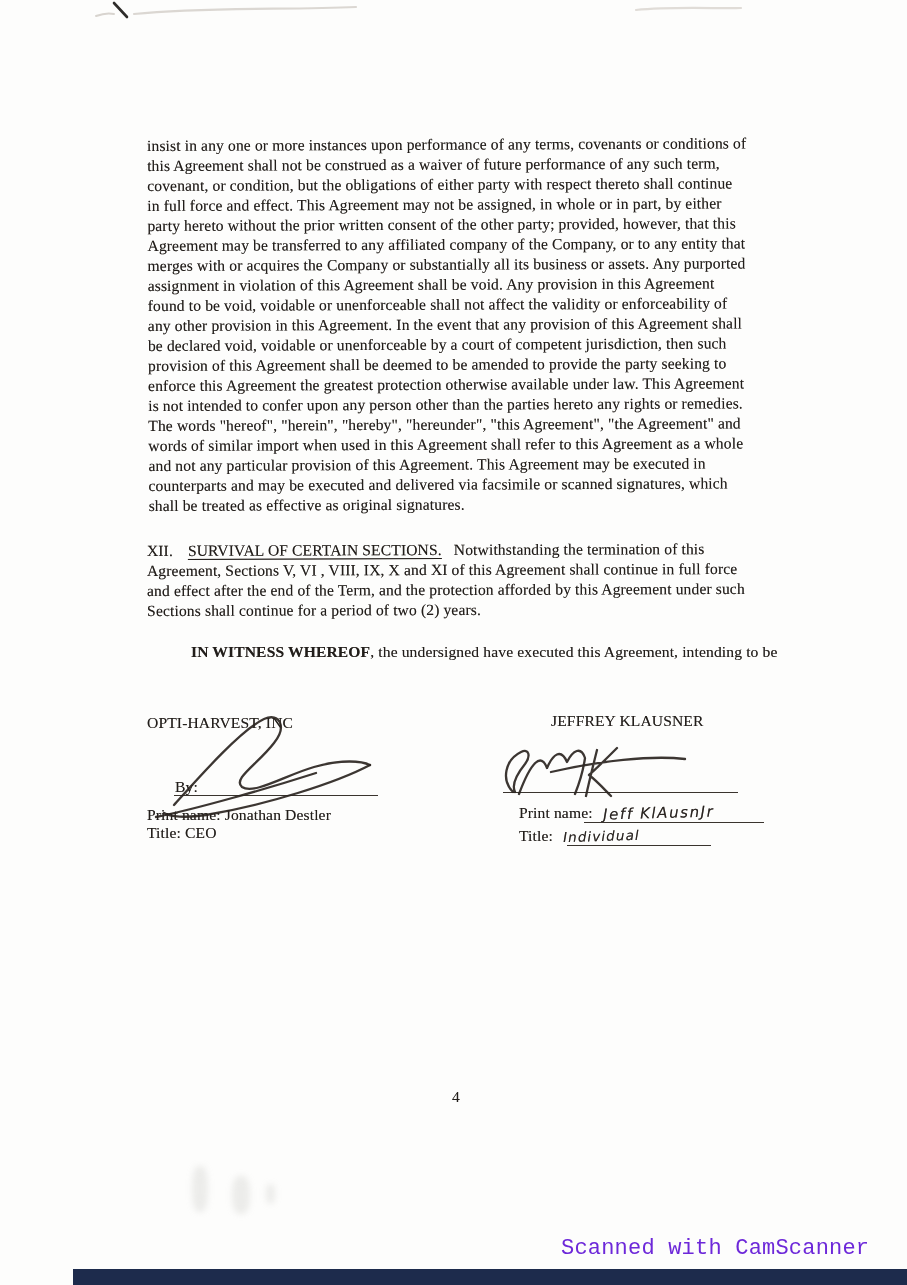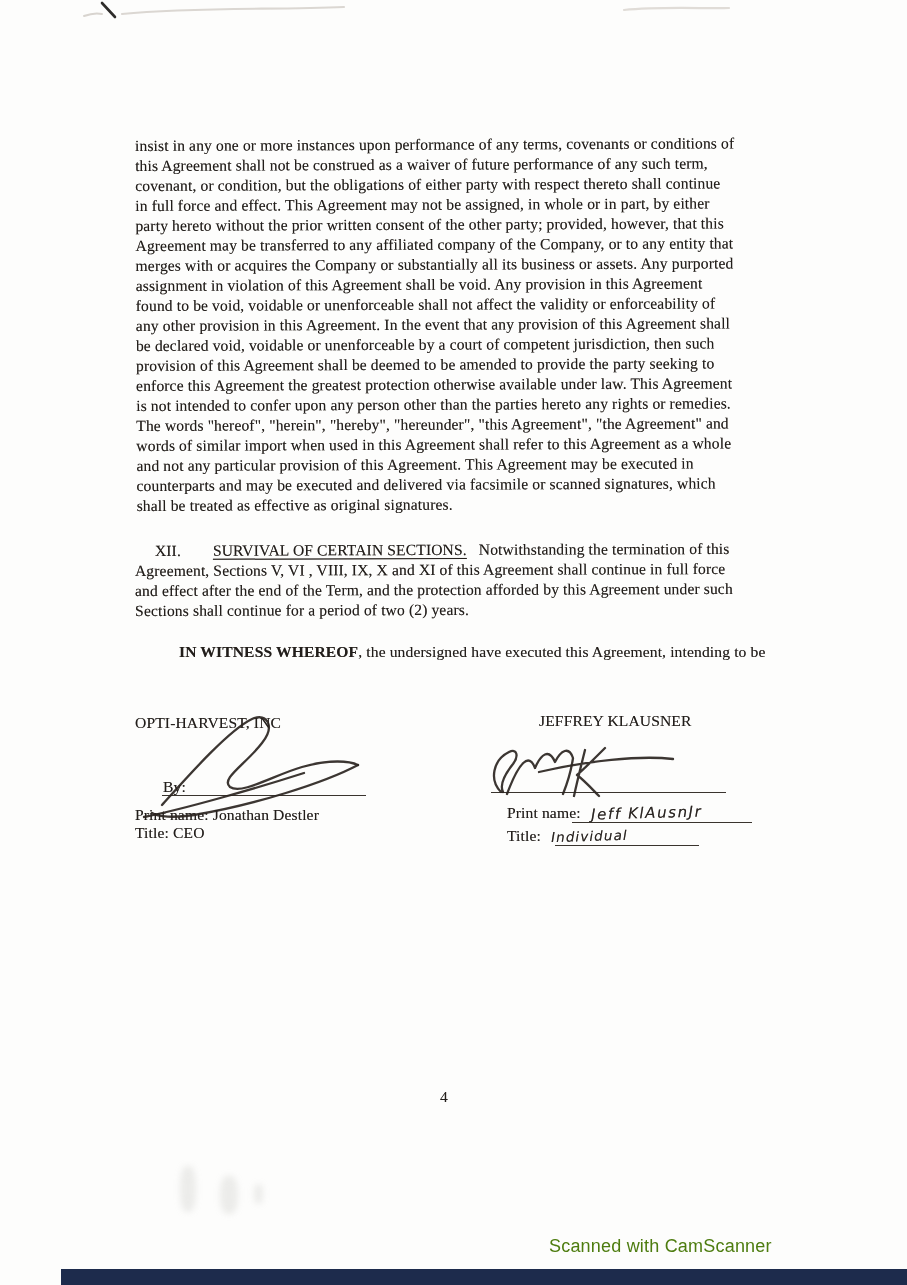--- a/index.html
+++ b/index.html
@@ -8,46 +8,46 @@
     background:#fdfdfc;
     font-family:"Liberation Serif",serif;
     color:#221e1b;
   }
   .scan-text{ text-shadow:0 0 .5px rgba(45,38,32,.55); }
   .abs{position:absolute;}
   .line{height:20px;white-space:nowrap;font-size:15.6px;letter-spacing:.12px;}
   #para1{left:131px;top:137px;transform:rotate(-.25deg);transform-origin:left top;}
   #paraXII{left:131px;top:541px;transform:rotate(-.2deg);}
   #paraWitness{left:131px;top:643px;margin-left:44px;}
-  .xii-label{display:inline-block;width:41px;margin-left:20px;}
-  .xii-heading{text-decoration:underline;text-underline-offset:3px;margin-left:17px;}
+  .xii-label{display:inline-block;width:41px;}
+  .xii-heading{text-decoration:underline;text-underline-offset:3px;}
   .xii-rest{margin-left:12px;}
   .bold{font-weight:bold;}
   
   .sigline{border-bottom:1.5px solid #3a342e;}
   .hand{
     font-family:"DejaVu Sans",sans-serif;font-style:italic;
     color:#2a2522;display:inline-block;transform:rotate(-1.6deg);
     letter-spacing:1.6px;font-size:15px;
   }
   .hand-small{font-size:13.5px;letter-spacing:1.1px;}
   svg.sig path{fill:none;stroke:#2b2521;stroke-width:2.3;stroke-linecap:round;stroke-linejoin:round;opacity:.92;}
   svg.mark path{fill:none;stroke-linecap:round;}
   #watermark{
-    left:545px;top:1236px;font-family:Liberation Sans, sans-serif;
-    font-size:18px;color:#4d7c0f;letter-spacing:.2px;white-space:nowrap;
+    left:545px;top:1236px;font-family:Liberation Mono, monospace;
+    font-size:22px;color:#6d28d9;letter-spacing:.2px;white-space:nowrap;
   }
   #pagenum{left:436px;top:1088px;font-size:15.5px;}
   #footer-bar{left:57px;top:1269px;width:850px;height:16px;background:#1d2b4c;}
   .smudge{background:rgba(160,158,155,.18);filter:blur(3px);border-radius:40%;}
 </style>
 </head>
 <body>
 
-<div class="abs" style="left:4px;top:0;width:739px;height:1285px;">
+<div class="abs" style="left:16px;top:0;width:739px;height:1285px;">
 
   <svg class="abs mark" style="left:60px;top:0;" width="700" height="30" viewBox="0 0 700 30">
     <path d="M 38,3 L 51,17" stroke="#2e2c2a" stroke-width="2.6"></path>
     <path d="M 20,16 C 28,13 34,13 38,14" stroke="#d8d4cf" stroke-width="2"></path>
     <path d="M 58,14 C 130,7 210,10 280,7" stroke="#dbd7d2" stroke-width="2.2"></path>
     <path d="M 560,10 C 600,6 645,9 665,8" stroke="#e0dcd7" stroke-width="2.2"></path>
   </svg>
 
   <div id="para1" class="abs scan-text">
     <div class="line">insist in any one or more instances upon performance of any terms, covenants or conditions of</div>

